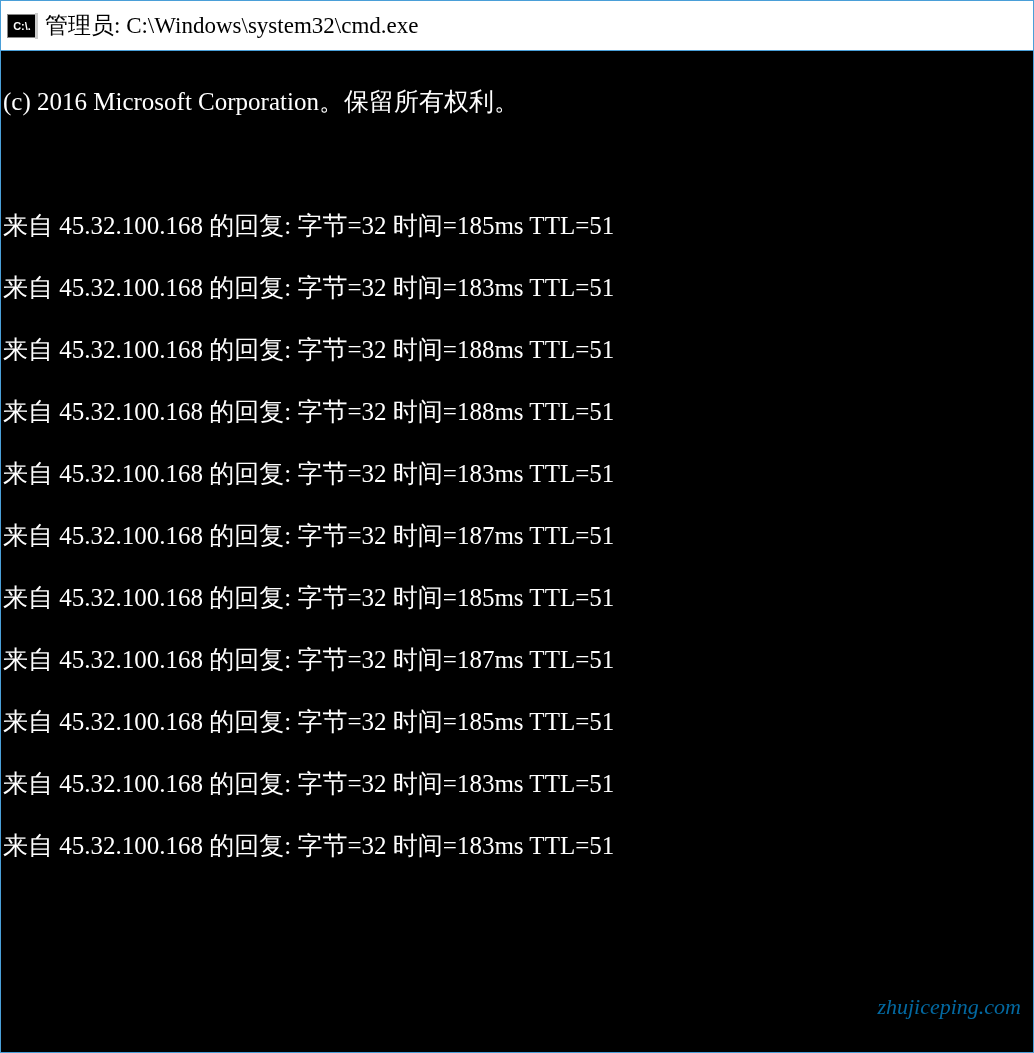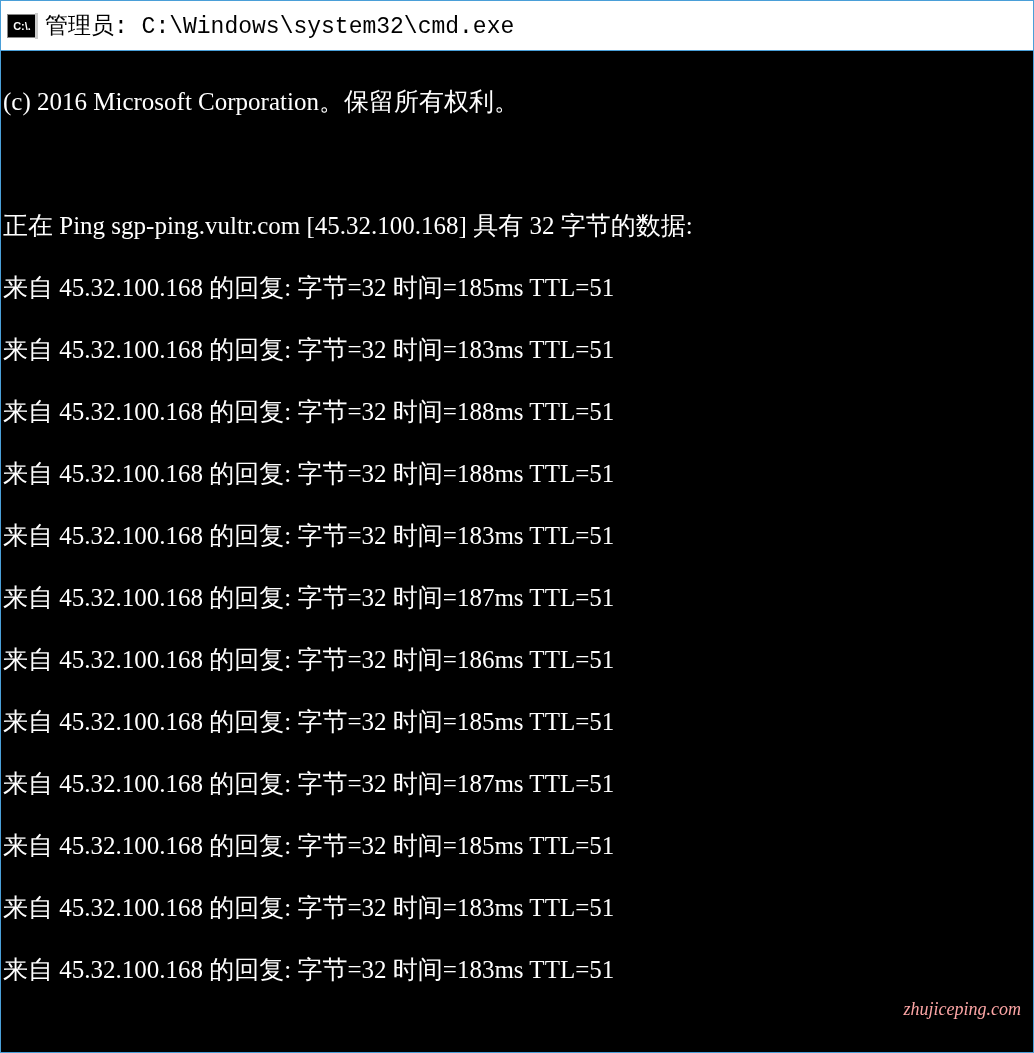--- a/index.html
+++ b/index.html
@@ -44,66 +44,64 @@
       position:absolute;
       right:-2px;
       top:-2px;
       bottom:-2px;
       width:3px;
       background:#ccc;
     }
     .titlebar-text {
       font-size: 23px;
       color: #000;
-      font-family: Liberation Mono, monospace;
+      font-family: Liberation Serif, serif;
     }
     .terminal {
       background: #000;
       color: #fff;
       padding: 4px 2px;
       font-size: 25px;
       line-height: 31px;
       letter-spacing: 0px;
       white-space: pre;
       font-family: "NSimSun","SimSun","MS Gothic",monospace;
     }
     .terminal .line {
       display: block;
       font-family: Liberation Serif, serif;
     }
     .watermark {
       position: absolute;
       right: 12px;
       bottom: 32px;
-      color: #fca5a5;
+      color: #0369a1;
       font-style: italic;
-      font-size: 18px;
+      font-size: 22px;
       font-family: "Times New Roman", serif;
     }
   </style>
 </head>
 <body>
 
 <div class="titlebar">
   <div class="titlebar-icon">C:\.</div>
   <div class="titlebar-text">管理员: C:\Windows\system32\cmd.exe</div>
 </div>
 
 <div class="terminal">
 <span class="line">(c) 2016 Microsoft Corporation。保留所有权利。</span>
 <span class="line"></span>
 <span class="line"></span>
-<span class="line">正在 Ping sgp-ping.vultr.com [45.32.100.168] 具有 32 字节的数据:</span>
 <span class="line">来自 45.32.100.168 的回复: 字节=32 时间=185ms TTL=51</span>
 <span class="line">来自 45.32.100.168 的回复: 字节=32 时间=183ms TTL=51</span>
 <span class="line">来自 45.32.100.168 的回复: 字节=32 时间=188ms TTL=51</span>
 <span class="line">来自 45.32.100.168 的回复: 字节=32 时间=188ms TTL=51</span>
 <span class="line">来自 45.32.100.168 的回复: 字节=32 时间=183ms TTL=51</span>
 <span class="line">来自 45.32.100.168 的回复: 字节=32 时间=187ms TTL=51</span>
-<span class="line">来自 45.32.100.168 的回复: 字节=32 时间=186ms TTL=51</span>
 <span class="line">来自 45.32.100.168 的回复: 字节=32 时间=185ms TTL=51</span>
 <span class="line">来自 45.32.100.168 的回复: 字节=32 时间=187ms TTL=51</span>
 <span class="line">来自 45.32.100.168 的回复: 字节=32 时间=185ms TTL=51</span>
 <span class="line">来自 45.32.100.168 的回复: 字节=32 时间=183ms TTL=51</span>
 <span class="line">来自 45.32.100.168 的回复: 字节=32 时间=183ms TTL=51</span>
 
 
 
 
 <span class="line"></span>

